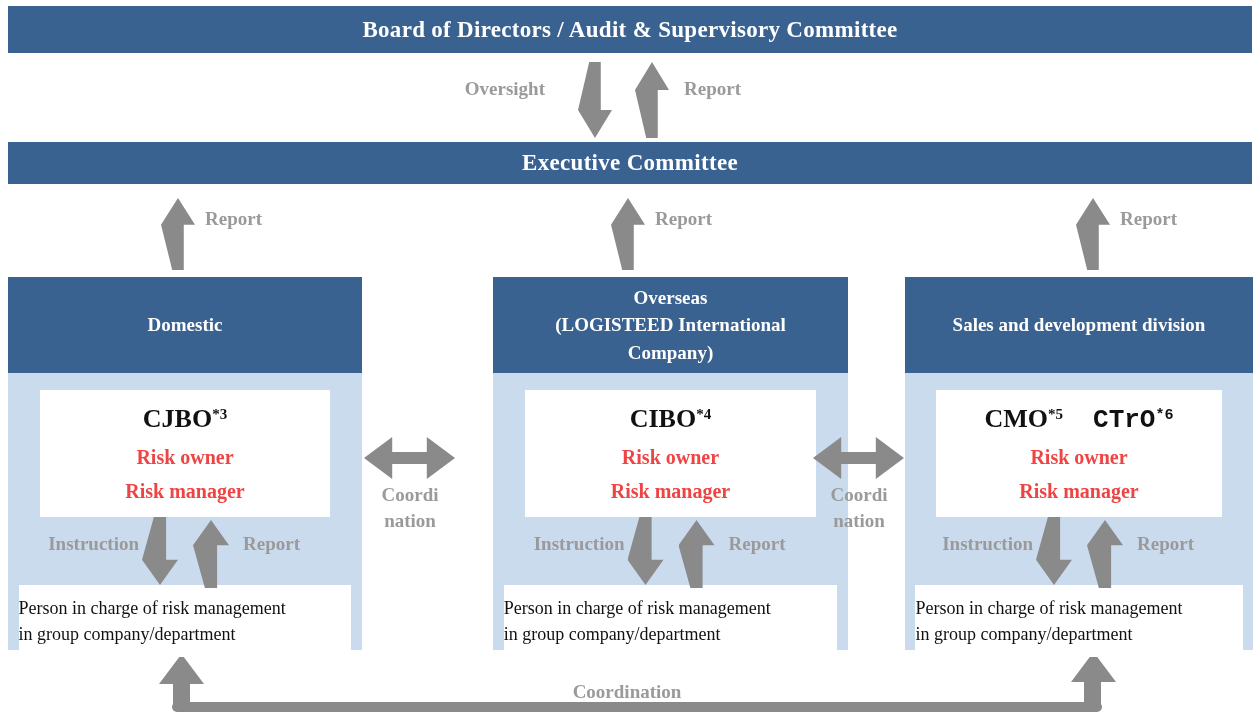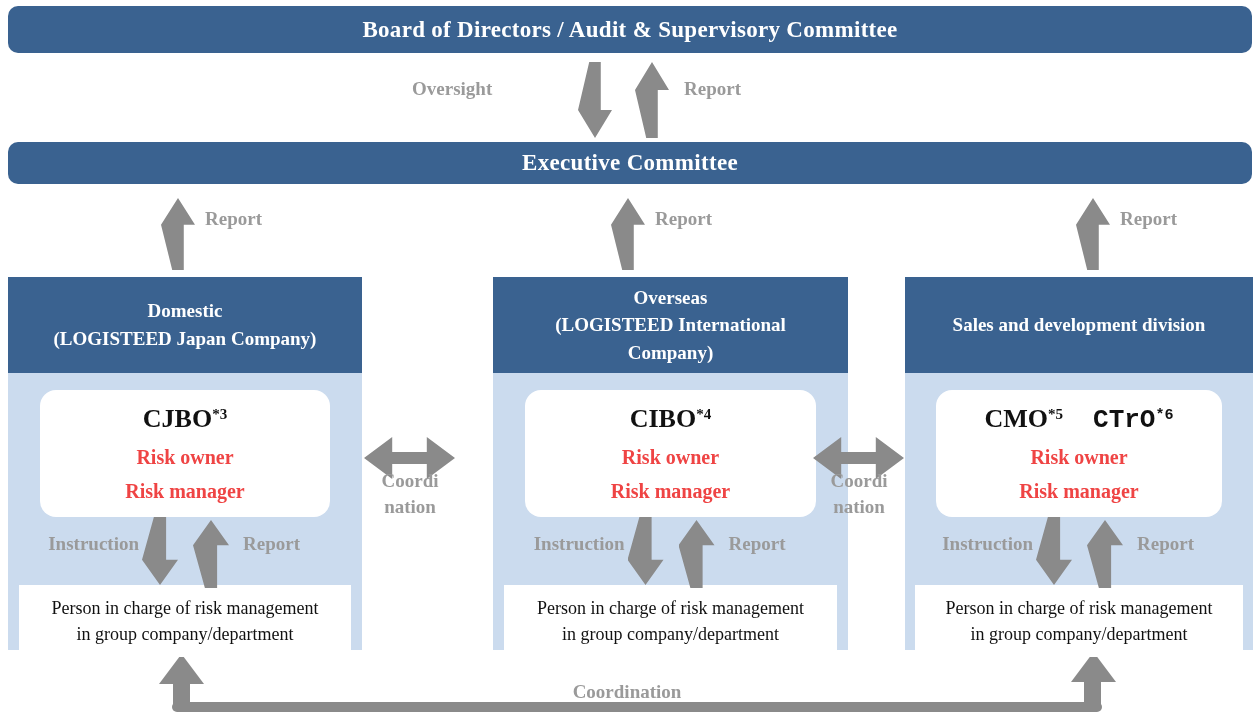--- a/index.html
+++ b/index.html
@@ -6,21 +6,21 @@
   body {
     width:1260px; height:717px; position:relative;
     background:#ffffff; overflow:hidden;
     font-family:"Liberation Serif", serif;
     color:#111;
   }
 
   
   .bar {
     position:absolute; left:8px; width:1244px;
-    background:#3A6290; border-radius:10px;
+    background:#3A6290; border-radius:0;
     color:#ffffff; font-weight:bold; font-size:23px;
     display:flex; align-items:center; justify-content:center;
     letter-spacing:0.3px;
   }
   #board-bar { top:6px; height:47px; }
   #exec-bar  { top:142px; height:42px; }
 
   
   .varrow { position:absolute; background:#8A8A8A; }
   .arrow-up   { clip-path:polygon(50% 0, 100% 37%, 67% 37%, 67% 100%, 33% 100%, 0 37%); }
@@ -45,72 +45,70 @@
     text-align:center;
   }
   .col-body { height:277px; background:#CBDBEE; }
 
   .role-box {
     position:absolute; top:113px; left:9%; width:82%; height:127px;
     background:#ffffff;
     display:flex; flex-direction:column; align-items:center;
     justify-content:space-evenly; text-align:center; padding:2px 0;
     box-sizing:border-box;
-    border-radius:16px;
   }
   .role-title { font-size:26px; font-weight:bold; color:#111; line-height:1; }
   .title-part + .title-part { margin-left:30px;font-family:Liberation Mono, monospace; }
   .role-title .sup { font-size:58%; position:relative; top:-0.55em; font-weight:bold; }
   .risk-line { font-size:20px; font-weight:bold; color:#ef4444; line-height:1; }
 
   .instr-down { left:calc(50% - 43px); top:240px; width:36px; height:68px; z-index:2; }
   .instr-up   { left:calc(50% + 8px);  top:243px; width:36px; height:68px; z-index:2; }
   .lbl-instruction { left:8px; width:calc(50% - 54px); top:254px; text-align:right; }
   .lbl-col-report  { left:calc(50% + 58px); top:254px; }
 
   .person-box {
     position:absolute; left:3%; width:94%; top:308px; height:72px;
     background:#ffffff; z-index:1;
     display:flex; flex-direction:column; justify-content:center;
-    text-align:center; font-size:18px; line-height:1.45; color:#111;
+    font-size:18px; line-height:1.45; color:#111;
   }
 
   
-  .coord-lbl { width:122px; text-align:center; line-height:1.35; top:468px; }
+  .coord-lbl { width:122px; text-align:center; line-height:1.35; top:482px; }
 
   
   .bottom-gray { position:absolute; background:#8A8A8A; }
 </style>
 </head>
 <body>
 
 <div class="bar" id="board-bar">
   <span>Board of Directors / Audit &amp; Supervisory Committee</span>
 </div>
 
-<div class="gray-label" id="lbl-oversight" style="left:412px; top:76px; width:148px; text-align:left;">Oversight</div>
+<div class="gray-label" id="lbl-oversight" style="left:397px; top:76px; width:148px; text-align:right;">Oversight</div>
 <div class="varrow arrow-down" style="left:578px; top:62px; width:34px; height:76px;"></div>
 <div class="varrow arrow-up" style="left:635px; top:62px; width:34px; height:76px;"></div>
 <div class="gray-label" style="left:684px; top:76px;">Report</div>
 
 <div class="bar" id="exec-bar">
   <span>Executive Committee</span>
 </div>
 
 <div class="varrow arrow-up" style="left:161px; top:198px; width:34px; height:72px;"></div>
 <div class="gray-label" style="left:205px; top:206px;">Report</div>
 <div class="varrow arrow-up" style="left:611px; top:198px; width:34px; height:72px;"></div>
 <div class="gray-label" style="left:655px; top:206px;">Report</div>
 <div class="varrow arrow-up" style="left:1076px; top:198px; width:34px; height:72px;"></div>
 <div class="gray-label" style="left:1120px; top:206px;">Report</div>
 
 <div class="column" id="col-0">
   <div class="col-header">
     <div>Domestic</div>
-    <div>(LOGISTEED Japan Company)</div>
 
   </div>
   <div class="col-body"></div>
   <div class="role-box">
     <div class="role-title">
       <span class="title-part"><span>CJBO</span><span class="sup">*3</span></span>
     </div>
     <div class="risk-line">Risk owner</div>
     <div class="risk-line">Risk manager</div>
   </div>

